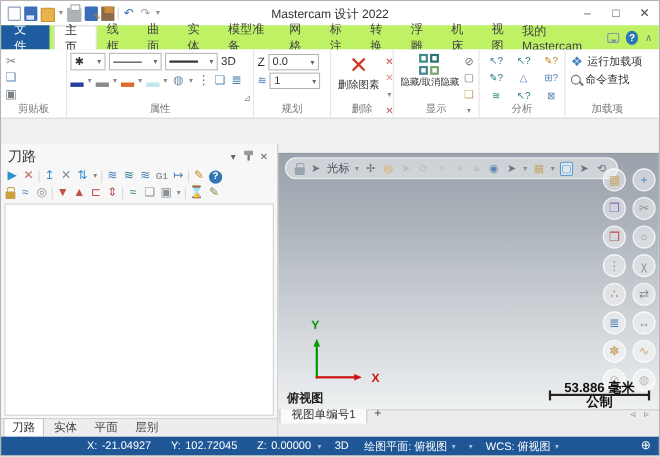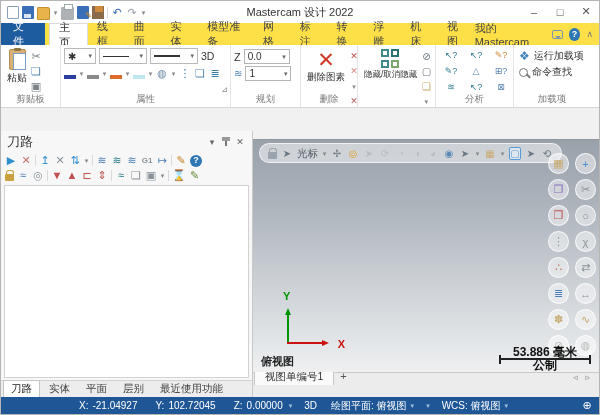--- a/index.html
+++ b/index.html
@@ -24,21 +24,21 @@
   .qi-save::after { content:''; position:absolute; left:2px; bottom:1px; width:7px; height:4px; background:#dce6f2; }
   .qi-folder { width:13px; height:9px; background:#e8b34b; border:1px solid #c3922f; border-radius:1px 2px 1px 1px; margin-top:2px; }
   .qi-print { width:13px; height:8px; background:#aeb2b6; border-radius:1px; margin-top:2px; }
   .qi-print::before { content:''; position:absolute; left:3px; top:-3px; width:7px; height:4px; background:#fff; border:1px solid #9aa; }
   .qi-savecheck { width:11px; height:11px; background:#3a6fb8; border-radius:1px; }
   .qi-savecheck::after { content:'✎'; position:absolute; right:-3px; bottom:-3px; font-size:8px; color:#c9862b; }
   .qi-flag { width:4px; height:12px; background:#8a6a4a; }
   .qi-flag::after { content:''; position:absolute; left:3px; top:0; width:8px; height:6px; background:#cf8a3b; }
 
   
-  .tabrow { position:absolute; top:22px; left:0; right:0; height:22px; background:#fde047;
+  .tabrow { position:absolute; top:22px; left:0; right:0; height:22px; background:#bef264;
             display:flex; align-items:stretch;justify-content:center; }
   .file-tab { background:#1d5c9e; color:#fff; display:flex; align-items:center; padding:0 12px;
               margin-right:4px; cursor:default; }
   .rtabs { display:flex; }
   .rtab { display:flex; align-items:center; padding:0 9px; color:#444; cursor:default; }
   .rtab.active { background:#fff; color:#222; border:1px solid #dcdcdc; border-bottom:none; }
   .tab-right { margin-left:auto; display:flex; align-items:center; gap:6px; padding-right:6px; }
   .style-combo { width:76px; height:17px; border:1px solid #ababab; background:#fff; display:flex;
                  align-items:center; padding:0 4px; color:#333; }
   .style-combo::after { content:'▾'; margin-left:auto; font-size:7px; color:#666; }
@@ -205,24 +205,20 @@
       <span style="color:#444;">我的 Mastercam</span>
       <span class="icon-bubble"></span>
       <span class="help-ball">?</span>
       <span class="chev">∧</span>
     </div>
   </div>
 
   <div class="ribbon">
 
     <div class="rgroup" style="width:60px; display:flex;">
-      <div class="bigbtn">
-        <span class="icon-clipboard"></span>
-        <span class="blabel">粘贴</span>
-      </div>
       <div class="minicol">
 
       <span class="it" style="color: rgb(122, 130, 136);">✂</span>
           <span class="it" style="color: rgb(91, 135, 181);">❏</span>
           <span class="it" style="color: rgb(122, 130, 136);">▣</span>
         </div>
       <div class="rgroup-label">剪贴板</div>
     </div>
 
     <div class="rgroup" style="width:170px;">
@@ -301,20 +297,21 @@
           </span>
         <span class="blabel" style="font-size:8.5px;text-align:right;">隐藏/取消隐藏</span>
       </div>
       <div class="minicol">
 
       <span class="it" style="font-size: 10px; color: rgb(106, 118, 129);">⊘</span>
           <span class="it" style="font-size: 10px; color: rgb(106, 118, 129);">▢</span>
           <span class="it" style="font-size: 10px; color: rgb(201, 169, 109);">❏</span>
           <span class="it caret" style="font-size:10px;">▾</span>
         </div>
+      <div class="rgroup-label">显示</div>
     </div>
 
     <div class="rgroup" style="width:78px;">
       <div class="agrid">
 
       <span class="it" style="font-size: 9px; color: rgb(46, 125, 140);">↖?</span>
           <span class="it" style="font-size: 9px; color: rgb(46, 125, 140);">↖?</span>
           <span class="it" style="font-size: 9px; color: rgb(201, 134, 43);">✎?</span>
           <span class="it" style="font-size: 9px; color: rgb(46, 125, 140);">✎?</span>
           <span class="it" style="font-size: 9px; color: rgb(91, 135, 181);">△</span>
@@ -388,21 +385,20 @@
         <span class="it" style="color: rgb(46, 125, 140);">⌛</span>
         <span class="it" style="color: rgb(106, 143, 63);">✎</span>
       </div>
     <div class="panel-list"></div>
     <div class="panel-tabs">
 
     <div class="ptab active">刀路</div>
         <div class="ptab">实体</div>
         <div class="ptab">平面</div>
         <div class="ptab">层别</div>
-        <div class="ptab">最近使用功能</div>
       </div>
   </div>
 
   <div class="viewport">
     <div class="canvas">
       <div class="vp-toolbar">
 
       <span class="it icon-lock gray"></span>
           <span class="it" style="color: rgb(106, 118, 129);">➤</span>
           <span class="it lbl">光标</span>

